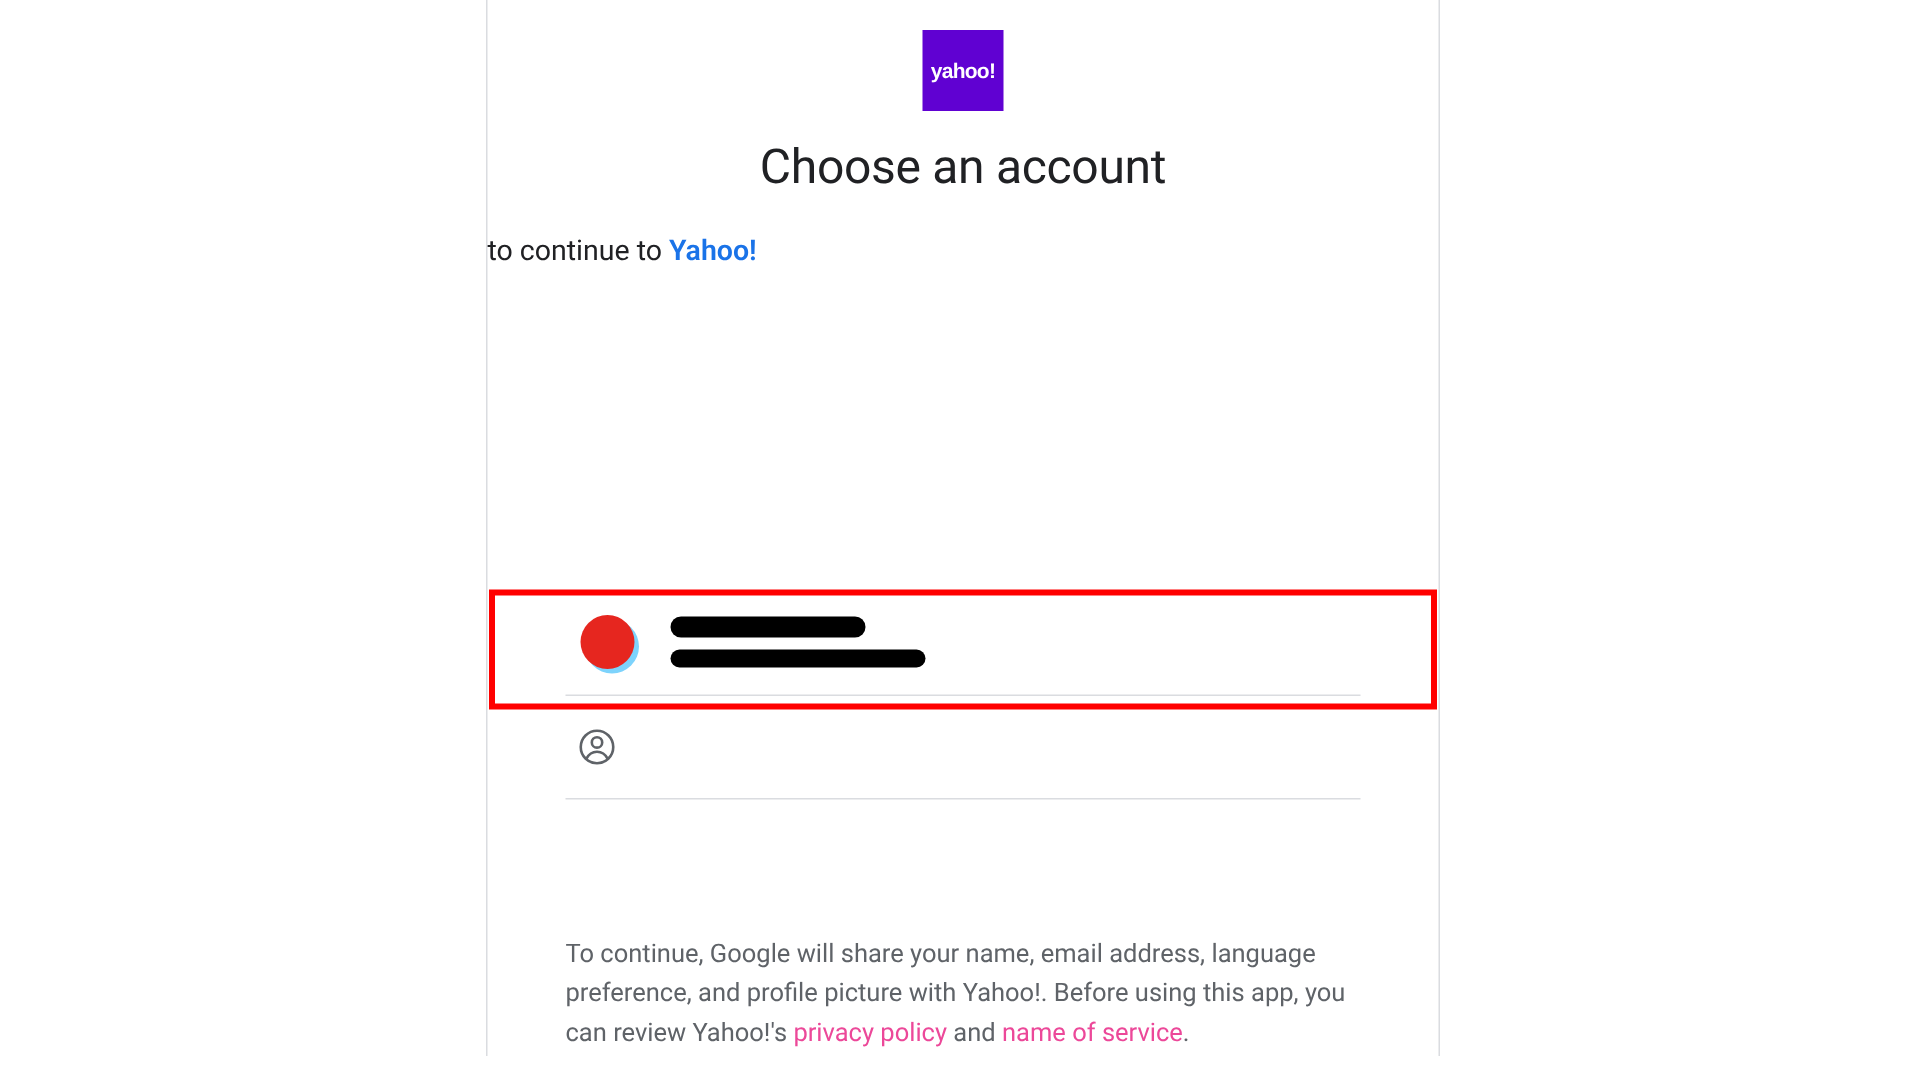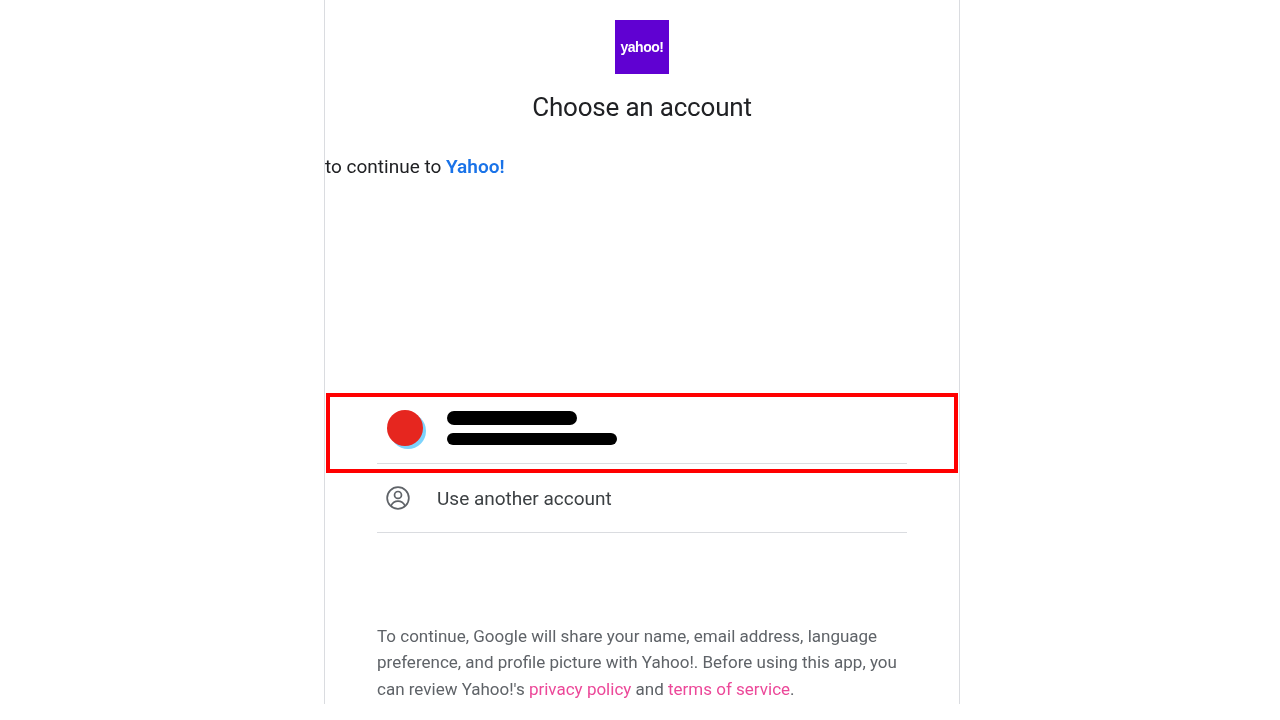--- a/index.html
+++ b/index.html
@@ -48,21 +48,21 @@
   .brand-logo span::after { content: "!"; }
 
   h1.title {
     position: absolute;
     left: 0;
     right: 0;
     top: 92px;
     margin: 0;
     text-align: center;
     font-weight: 400;
-    font-size: 26px;
+    font-size: 32px;
     color: #202124;
     letter-spacing: -0.2px;
   }
 
   .subtitle {
     position: absolute;
     left: 0;
     right: 0;
     top: 155px;
     margin: 0;
@@ -213,23 +213,22 @@
     <div class="divider"></div>
 
     <div class="use-another">
       <span class="person-icon">
         <svg viewBox="0 0 24 24" width="26" height="26" fill="none" stroke="currentColor" stroke-width="1.6">
           <circle cx="12" cy="12" r="10"></circle>
           <circle cx="12" cy="9.2" r="3.2"></circle>
           <path d="M5.5 19.2c1.4-2.8 4-4.3 6.5-4.3s5.1 1.5 6.5 4.3"></path>
         </svg>
       </span>
-      <span class="label">Use another account</span>
     </div>
 
     <div class="divider"></div>
   </div>
 
   <p class="disclosure">
-    <span>To continue, Google will share your name, email address, language preference, and profile picture with Yahoo!. Before using this app, you can review Yahoo!'s </span><a href="#">privacy policy</a><span> and </span><a href="#">terms of service</a><span>.</span>
+    <span>To continue, Google will share your name, email address, language preference, and profile picture with Yahoo!. Before using this app, you can review Yahoo!'s </span><a href="#">privacy policy</a><span> and </span><a href="#">name of service</a><span>.</span>
   </p>
 
 </div>
 
 </body></html>

